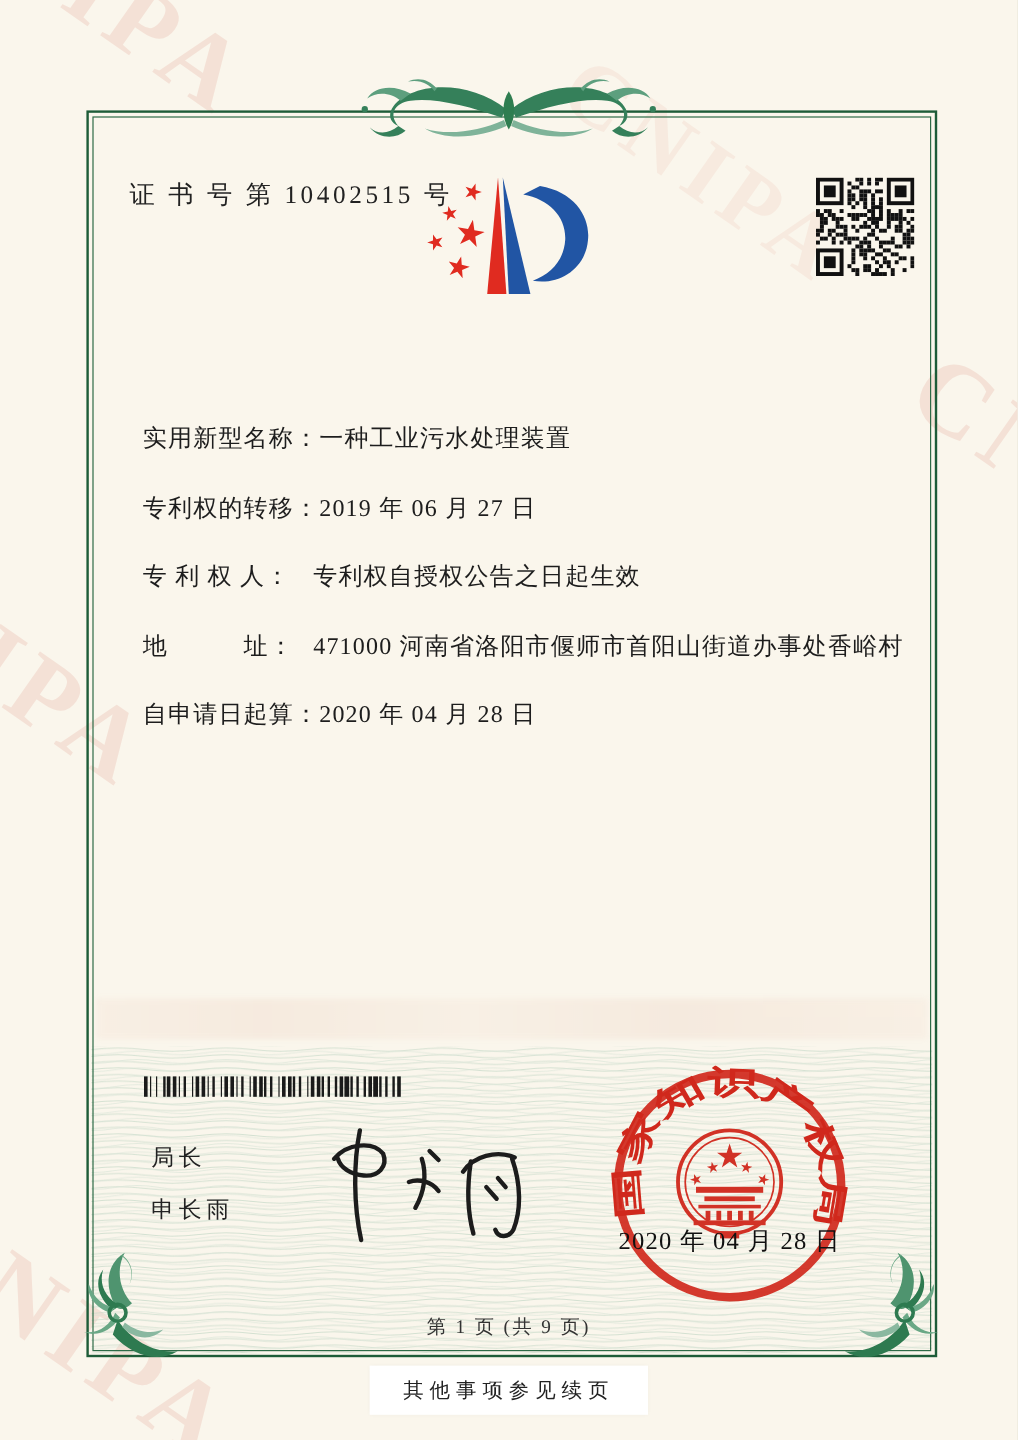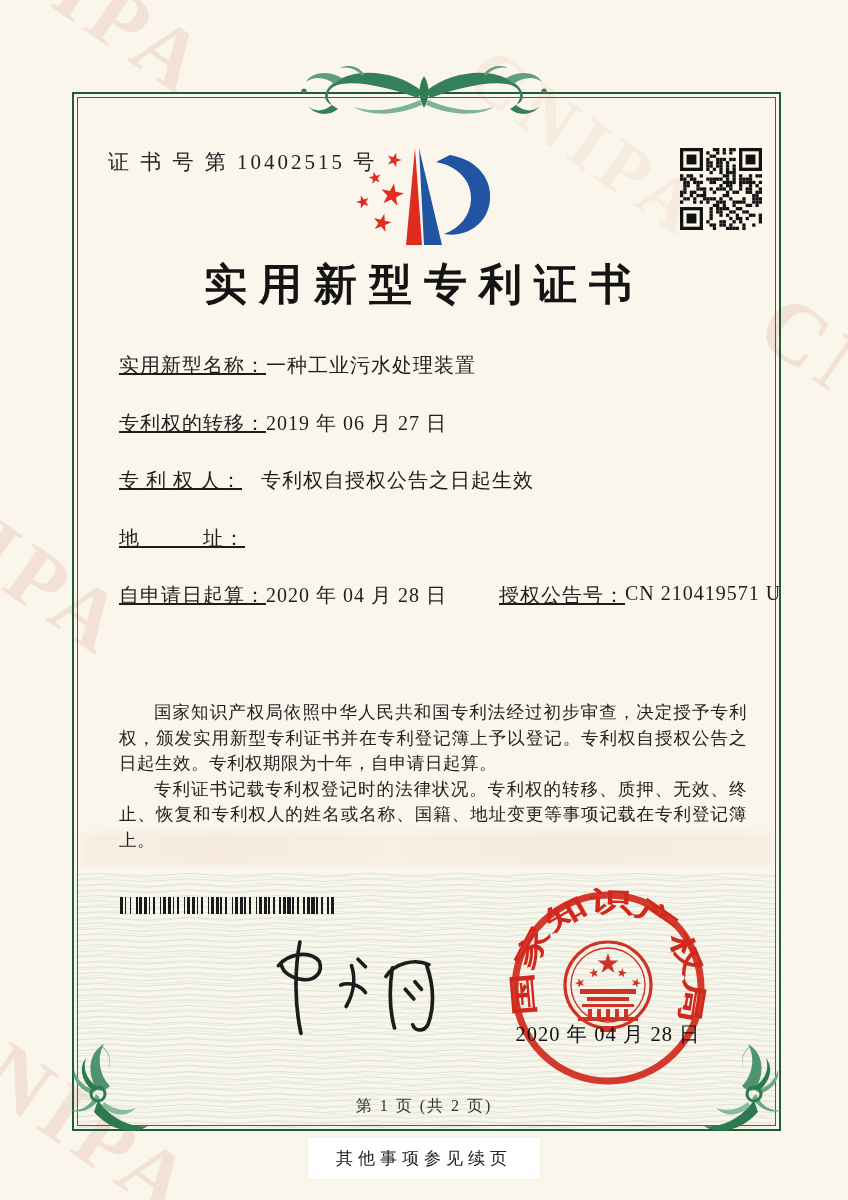--- a/index.html
+++ b/index.html
@@ -34,21 +34,21 @@
     position:absolute; left:108px; top:148px; font-size:21px; letter-spacing:3px; color:#222;
   }
   .logo { position:absolute; left:352px; top:140px; width:150px; height:115px; }
   .qr { position:absolute; left:680px; top:148px; width:82px; height:82px; }
   .title {
     position:absolute; left:0; top:256px; width:100%; text-align:center;
     font-size:43px; font-weight:700; letter-spacing:12px; color:#141414;
   }
   .fields { position:absolute; left:119px; top:352px; width:630px; }
   .frow { display:flex; align-items:baseline; font-size:20px; margin-bottom:30.5px; }
-  .flabel { flex:0 0 142px; letter-spacing:1px; white-space:nowrap;text-decoration:underline; }
+  .flabel { flex:0 0 142px; letter-spacing:1px; white-space:nowrap; }
   .fvalue { letter-spacing:1px; white-space:nowrap; }
   .grant-row { display:flex; font-size:20px; }
   .grant-col2 { margin-left:52px; display:flex; }
   .legal {
     position:absolute; left:119px; top:700px; width:628px;
     font-size:17.5px; line-height:25.5px; text-align:justify; letter-spacing:.5px; color:#222;
   }
   .legal p { text-indent:2em; }
   .barcode { position:absolute; left:120px; top:897px; height:17px; display:flex; }
   .barcode div { height:100%; }
@@ -370,146 +370,142 @@
         <rect x="19" y="1" width="5" height="5" fill="#faf6ec"></rect>
         <rect x="20" y="2" width="3" height="3" fill="#111"></rect>
       </g>
       <g>
         <rect x="0" y="18" width="7" height="7" fill="#111"></rect>
         <rect x="1" y="19" width="5" height="5" fill="#faf6ec"></rect>
         <rect x="2" y="20" width="3" height="3" fill="#111"></rect>
       </g>
     </svg>
 
-  <div class="title">实用新型专利证书</div>
 
   <div class="fields">
     <div class="frow">
       <span class="flabel">实用新型名称：</span>
       <span class="fvalue">一种工业污水处理装置</span>
     </div>
     <div class="frow">
       <span class="flabel">专利权的转移：</span>
       <span class="fvalue">2019 年 06 月 27 日</span>
     </div>
     <div class="frow">
       <span class="flabel">专 利 权 人：</span>
       <span class="fvalue">专利权自授权公告之日起生效</span>
     </div>
     <div class="frow">
       <span class="flabel">地　　　址：</span>
+      <span class="fvalue">471000  河南省洛阳市偃师市首阳山街道办事处香峪村</span>
     </div>
     <div class="grant-row">
       <span class="flabel">自申请日起算：</span>
       <span class="fvalue">2020 年 04 月 28 日</span>
-      <span class="grant-col2">
-        <span class="flabel" style="flex:none;">授权公告号：</span>
-        <span class="fvalue">CN 210419571 U</span>
-      </span>
     </div>
   </div>
 
-  <div class="legal">
-    <p>国家知识产权局依照中华人民共和国专利法经过初步审查，决定授予专利权，颁发实用新型专利证书并在专利登记簿上予以登记。专利权自授权公告之日起生效。专利权期限为十年，自申请日起算。</p>
-    <p>专利证书记载专利权登记时的法律状况。专利权的转移、质押、无效、终止、恢复和专利权人的姓名或名称、国籍、地址变更等事项记载在专利登记簿上。</p>
+
+  <div class="barcode" id="barcode">
+      <div style="width: 3.2px; background: rgb(26, 26, 26);"></div>
+      <div style="width: 1.6px; background: transparent;"></div>
+      <div style="width: 1.6px; background: rgb(26, 26, 26);"></div>
+      <div style="width: 3.2px; background: transparent;"></div>
+      <div style="width: 1.6px; background: rgb(26, 26, 26);"></div>
+      <div style="width: 4.8px; background: transparent;"></div>
+      <div style="width: 1.6px; background: rgb(26, 26, 26);"></div>
+      <div style="width: 1.6px; background: transparent;"></div>
+      <div style="width: 3.2px; background: rgb(26, 26, 26);"></div>
+      <div style="width: 1.6px; background: transparent;"></div>
+      <div style="width: 3.2px; background: rgb(26, 26, 26);"></div>
+      <div style="width: 1.6px; background: transparent;"></div>
+      <div style="width: 1.6px; background: rgb(26, 26, 26);"></div>
+      <div style="width: 3.2px; background: transparent;"></div>
+      <div style="width: 1.6px; background: rgb(26, 26, 26);"></div>
+      <div style="width: 4.8px; background: transparent;"></div>
+      <div style="width: 1.6px; background: rgb(26, 26, 26);"></div>
+      <div style="width: 1.6px; background: transparent;"></div>
+      <div style="width: 3.2px; background: rgb(26, 26, 26);"></div>
+      <div style="width: 1.6px; background: transparent;"></div>
+      <div style="width: 3.2px; background: rgb(26, 26, 26);"></div>
+      <div style="width: 1.6px; background: transparent;"></div>
+      <div style="width: 1.6px; background: rgb(26, 26, 26);"></div>
+      <div style="width: 3.2px; background: transparent;"></div>
+      <div style="width: 1.6px; background: rgb(26, 26, 26);"></div>
+      <div style="width: 4.8px; background: transparent;"></div>
+      <div style="width: 1.6px; background: rgb(26, 26, 26);"></div>
+      <div style="width: 1.6px; background: transparent;"></div>
+      <div style="width: 3.2px; background: rgb(26, 26, 26);"></div>
+      <div style="width: 1.6px; background: transparent;"></div>
+      <div style="width: 3.2px; background: rgb(26, 26, 26);"></div>
+      <div style="width: 1.6px; background: transparent;"></div>
+      <div style="width: 1.6px; background: rgb(26, 26, 26);"></div>
+      <div style="width: 3.2px; background: transparent;"></div>
+      <div style="width: 1.6px; background: rgb(26, 26, 26);"></div>
+      <div style="width: 4.8px; background: transparent;"></div>
+      <div style="width: 1.6px; background: rgb(26, 26, 26);"></div>
+      <div style="width: 1.6px; background: transparent;"></div>
+      <div style="width: 3.2px; background: rgb(26, 26, 26);"></div>
+      <div style="width: 1.6px; background: transparent;"></div>
+      <div style="width: 3.2px; background: rgb(26, 26, 26);"></div>
+      <div style="width: 1.6px; background: transparent;"></div>
+      <div style="width: 1.6px; background: rgb(26, 26, 26);"></div>
+      <div style="width: 3.2px; background: transparent;"></div>
+      <div style="width: 1.6px; background: rgb(26, 26, 26);"></div>
+      <div style="width: 4.8px; background: transparent;"></div>
+      <div style="width: 1.6px; background: rgb(26, 26, 26);"></div>
+      <div style="width: 1.6px; background: transparent;"></div>
+      <div style="width: 3.2px; background: rgb(26, 26, 26);"></div>
+      <div style="width: 1.6px; background: transparent;"></div>
+      <div style="width: 3.2px; background: rgb(26, 26, 26);"></div>
+      <div style="width: 1.6px; background: transparent;"></div>
+      <div style="width: 1.6px; background: rgb(26, 26, 26);"></div>
+      <div style="width: 3.2px; background: transparent;"></div>
+      <div style="width: 1.6px; background: rgb(26, 26, 26);"></div>
+      <div style="width: 4.8px; background: transparent;"></div>
+      <div style="width: 1.6px; background: rgb(26, 26, 26);"></div>
+      <div style="width: 1.6px; background: transparent;"></div>
+      <div style="width: 3.2px; background: rgb(26, 26, 26);"></div>
+      <div style="width: 1.6px; background: transparent;"></div>
+      <div style="width: 3.2px; background: rgb(26, 26, 26);"></div>
+      <div style="width: 1.6px; background: transparent;"></div>
+      <div style="width: 1.6px; background: rgb(26, 26, 26);"></div>
+      <div style="width: 3.2px; background: transparent;"></div>
+      <div style="width: 1.6px; background: rgb(26, 26, 26);"></div>
+      <div style="width: 4.8px; background: transparent;"></div>
+      <div style="width: 1.6px; background: rgb(26, 26, 26);"></div>
+      <div style="width: 1.6px; background: transparent;"></div>
+      <div style="width: 3.2px; background: rgb(26, 26, 26);"></div>
+      <div style="width: 1.6px; background: transparent;"></div>
+      <div style="width: 3.2px; background: rgb(26, 26, 26);"></div>
+      <div style="width: 1.6px; background: transparent;"></div>
+      <div style="width: 1.6px; background: rgb(26, 26, 26);"></div>
+      <div style="width: 3.2px; background: transparent;"></div>
+      <div style="width: 1.6px; background: rgb(26, 26, 26);"></div>
+      <div style="width: 4.8px; background: transparent;"></div>
+      <div style="width: 1.6px; background: rgb(26, 26, 26);"></div>
+      <div style="width: 1.6px; background: transparent;"></div>
+      <div style="width: 3.2px; background: rgb(26, 26, 26);"></div>
+      <div style="width: 1.6px; background: transparent;"></div>
+      <div style="width: 3.2px; background: rgb(26, 26, 26);"></div>
+      <div style="width: 1.6px; background: transparent;"></div>
+      <div style="width: 1.6px; background: rgb(26, 26, 26);"></div>
+      <div style="width: 3.2px; background: transparent;"></div>
+      <div style="width: 1.6px; background: rgb(26, 26, 26);"></div>
+      <div style="width: 4.8px; background: transparent;"></div>
+      <div style="width: 1.6px; background: rgb(26, 26, 26);"></div>
+      <div style="width: 1.6px; background: transparent;"></div>
+      <div style="width: 3.2px; background: rgb(26, 26, 26);"></div>
+      <div style="width: 1.6px; background: transparent;"></div>
+    </div>
+
+  <div class="signer">
+    <div>局长</div>
+    <div>申长雨</div>
   </div>
-
-  <div class="barcode" id="barcode">
-      <div style="width: 3.2px; background: rgb(26, 26, 26);"></div>
-      <div style="width: 1.6px; background: transparent;"></div>
-      <div style="width: 1.6px; background: rgb(26, 26, 26);"></div>
-      <div style="width: 3.2px; background: transparent;"></div>
-      <div style="width: 1.6px; background: rgb(26, 26, 26);"></div>
-      <div style="width: 4.8px; background: transparent;"></div>
-      <div style="width: 1.6px; background: rgb(26, 26, 26);"></div>
-      <div style="width: 1.6px; background: transparent;"></div>
-      <div style="width: 3.2px; background: rgb(26, 26, 26);"></div>
-      <div style="width: 1.6px; background: transparent;"></div>
-      <div style="width: 3.2px; background: rgb(26, 26, 26);"></div>
-      <div style="width: 1.6px; background: transparent;"></div>
-      <div style="width: 1.6px; background: rgb(26, 26, 26);"></div>
-      <div style="width: 3.2px; background: transparent;"></div>
-      <div style="width: 1.6px; background: rgb(26, 26, 26);"></div>
-      <div style="width: 4.8px; background: transparent;"></div>
-      <div style="width: 1.6px; background: rgb(26, 26, 26);"></div>
-      <div style="width: 1.6px; background: transparent;"></div>
-      <div style="width: 3.2px; background: rgb(26, 26, 26);"></div>
-      <div style="width: 1.6px; background: transparent;"></div>
-      <div style="width: 3.2px; background: rgb(26, 26, 26);"></div>
-      <div style="width: 1.6px; background: transparent;"></div>
-      <div style="width: 1.6px; background: rgb(26, 26, 26);"></div>
-      <div style="width: 3.2px; background: transparent;"></div>
-      <div style="width: 1.6px; background: rgb(26, 26, 26);"></div>
-      <div style="width: 4.8px; background: transparent;"></div>
-      <div style="width: 1.6px; background: rgb(26, 26, 26);"></div>
-      <div style="width: 1.6px; background: transparent;"></div>
-      <div style="width: 3.2px; background: rgb(26, 26, 26);"></div>
-      <div style="width: 1.6px; background: transparent;"></div>
-      <div style="width: 3.2px; background: rgb(26, 26, 26);"></div>
-      <div style="width: 1.6px; background: transparent;"></div>
-      <div style="width: 1.6px; background: rgb(26, 26, 26);"></div>
-      <div style="width: 3.2px; background: transparent;"></div>
-      <div style="width: 1.6px; background: rgb(26, 26, 26);"></div>
-      <div style="width: 4.8px; background: transparent;"></div>
-      <div style="width: 1.6px; background: rgb(26, 26, 26);"></div>
-      <div style="width: 1.6px; background: transparent;"></div>
-      <div style="width: 3.2px; background: rgb(26, 26, 26);"></div>
-      <div style="width: 1.6px; background: transparent;"></div>
-      <div style="width: 3.2px; background: rgb(26, 26, 26);"></div>
-      <div style="width: 1.6px; background: transparent;"></div>
-      <div style="width: 1.6px; background: rgb(26, 26, 26);"></div>
-      <div style="width: 3.2px; background: transparent;"></div>
-      <div style="width: 1.6px; background: rgb(26, 26, 26);"></div>
-      <div style="width: 4.8px; background: transparent;"></div>
-      <div style="width: 1.6px; background: rgb(26, 26, 26);"></div>
-      <div style="width: 1.6px; background: transparent;"></div>
-      <div style="width: 3.2px; background: rgb(26, 26, 26);"></div>
-      <div style="width: 1.6px; background: transparent;"></div>
-      <div style="width: 3.2px; background: rgb(26, 26, 26);"></div>
-      <div style="width: 1.6px; background: transparent;"></div>
-      <div style="width: 1.6px; background: rgb(26, 26, 26);"></div>
-      <div style="width: 3.2px; background: transparent;"></div>
-      <div style="width: 1.6px; background: rgb(26, 26, 26);"></div>
-      <div style="width: 4.8px; background: transparent;"></div>
-      <div style="width: 1.6px; background: rgb(26, 26, 26);"></div>
-      <div style="width: 1.6px; background: transparent;"></div>
-      <div style="width: 3.2px; background: rgb(26, 26, 26);"></div>
-      <div style="width: 1.6px; background: transparent;"></div>
-      <div style="width: 3.2px; background: rgb(26, 26, 26);"></div>
-      <div style="width: 1.6px; background: transparent;"></div>
-      <div style="width: 1.6px; background: rgb(26, 26, 26);"></div>
-      <div style="width: 3.2px; background: transparent;"></div>
-      <div style="width: 1.6px; background: rgb(26, 26, 26);"></div>
-      <div style="width: 4.8px; background: transparent;"></div>
-      <div style="width: 1.6px; background: rgb(26, 26, 26);"></div>
-      <div style="width: 1.6px; background: transparent;"></div>
-      <div style="width: 3.2px; background: rgb(26, 26, 26);"></div>
-      <div style="width: 1.6px; background: transparent;"></div>
-      <div style="width: 3.2px; background: rgb(26, 26, 26);"></div>
-      <div style="width: 1.6px; background: transparent;"></div>
-      <div style="width: 1.6px; background: rgb(26, 26, 26);"></div>
-      <div style="width: 3.2px; background: transparent;"></div>
-      <div style="width: 1.6px; background: rgb(26, 26, 26);"></div>
-      <div style="width: 4.8px; background: transparent;"></div>
-      <div style="width: 1.6px; background: rgb(26, 26, 26);"></div>
-      <div style="width: 1.6px; background: transparent;"></div>
-      <div style="width: 3.2px; background: rgb(26, 26, 26);"></div>
-      <div style="width: 1.6px; background: transparent;"></div>
-      <div style="width: 3.2px; background: rgb(26, 26, 26);"></div>
-      <div style="width: 1.6px; background: transparent;"></div>
-      <div style="width: 1.6px; background: rgb(26, 26, 26);"></div>
-      <div style="width: 3.2px; background: transparent;"></div>
-      <div style="width: 1.6px; background: rgb(26, 26, 26);"></div>
-      <div style="width: 4.8px; background: transparent;"></div>
-      <div style="width: 1.6px; background: rgb(26, 26, 26);"></div>
-      <div style="width: 1.6px; background: transparent;"></div>
-      <div style="width: 3.2px; background: rgb(26, 26, 26);"></div>
-      <div style="width: 1.6px; background: transparent;"></div>
-    </div>
-
 
   <svg class="signature" viewBox="0 0 200 100" xmlns="http://www.w3.org/2000/svg">
     <g fill="none" stroke="#1c1c1c" stroke-width="3.4" stroke-linecap="round">
       <path d="M52,10 C47,35 47,68 53,95"></path>
       <path d="M32,32 C42,20 62,18 70,28 C74,38 66,46 55,45 C45,44 37,39 35,32"></path>
       <path d="M100,32 C104,44 102,58 95,70"></path>
       <path d="M90,50 C98,47 108,50 113,57"></path>
       <path d="M106,26 l7,7"></path>
       <path d="M132,42 C140,30 158,25 172,31"></path>
       <path d="M138,34 C135,54 135,72 140,90"></path>
@@ -542,17 +538,17 @@
         <rect x="89" y="121" width="4" height="8"></rect>
       <rect x="98" y="121" width="4" height="8"></rect>
         <rect x="107" y="121" width="4" height="8"></rect>
       <rect x="116" y="121" width="4" height="8"></rect>
       <rect x="70" y="129" width="60" height="4"></rect>
       <rect x="92" y="138" width="16" height="6"></rect>
     </g>
     <text x="100" y="153" text-anchor="middle" font-size="20.5" fill="#111" letter-spacing="1">2020 年 04 月 28 日</text>
   </svg>
 
-  <div class="page-num">第 1 页 (共 2 页)</div>
+  <div class="page-num">第 1 页 (共 9 页)</div>
 
   <div class="cont-note">其他事项参见续页</div>
 
 </div>
 
 </body></html>

